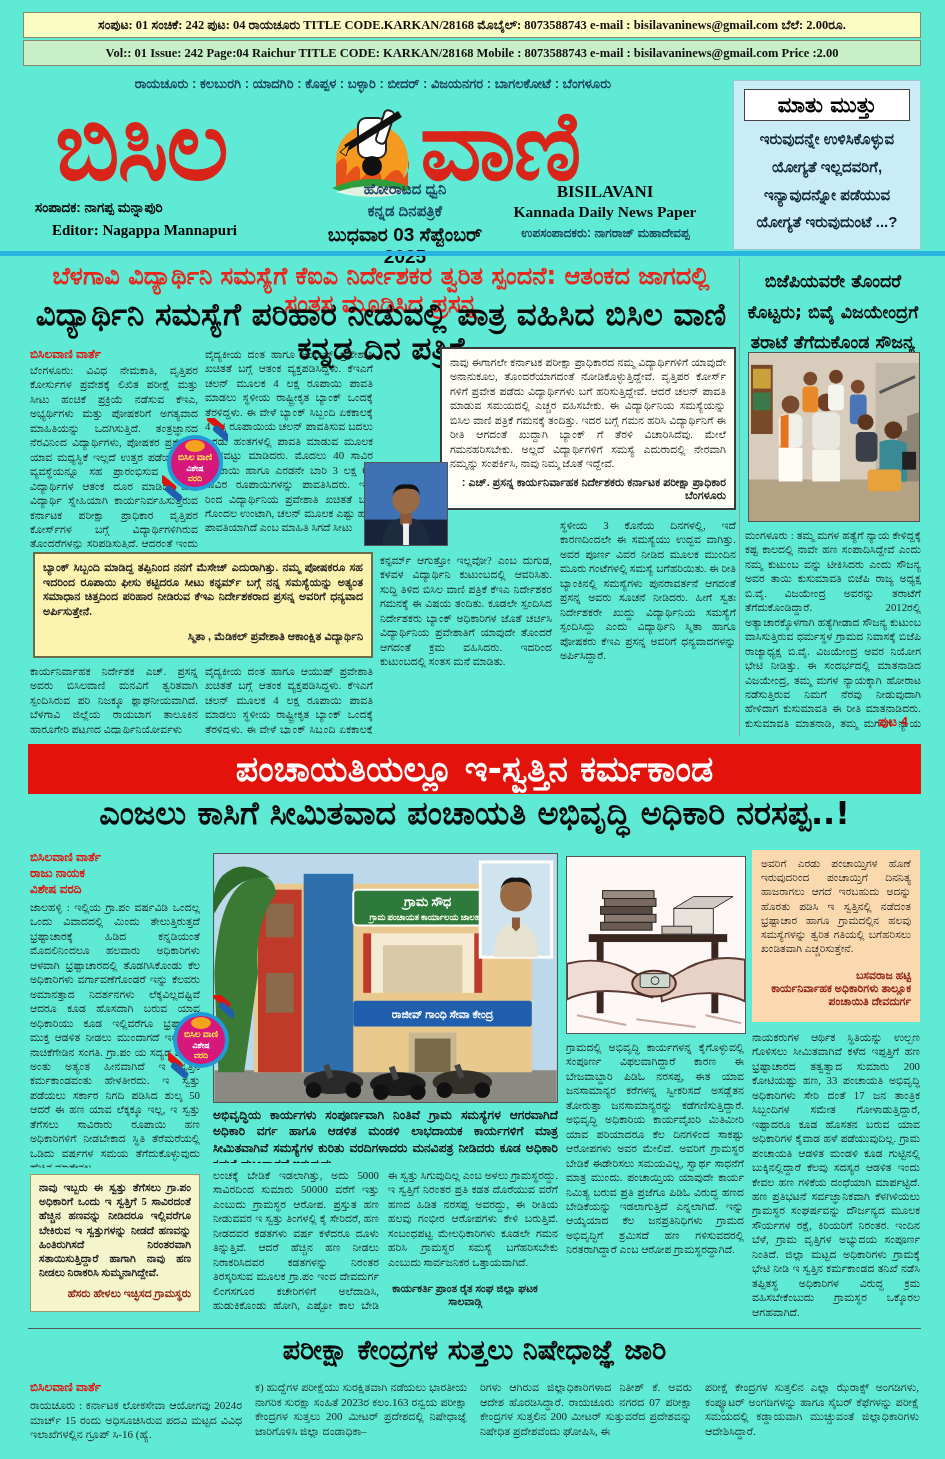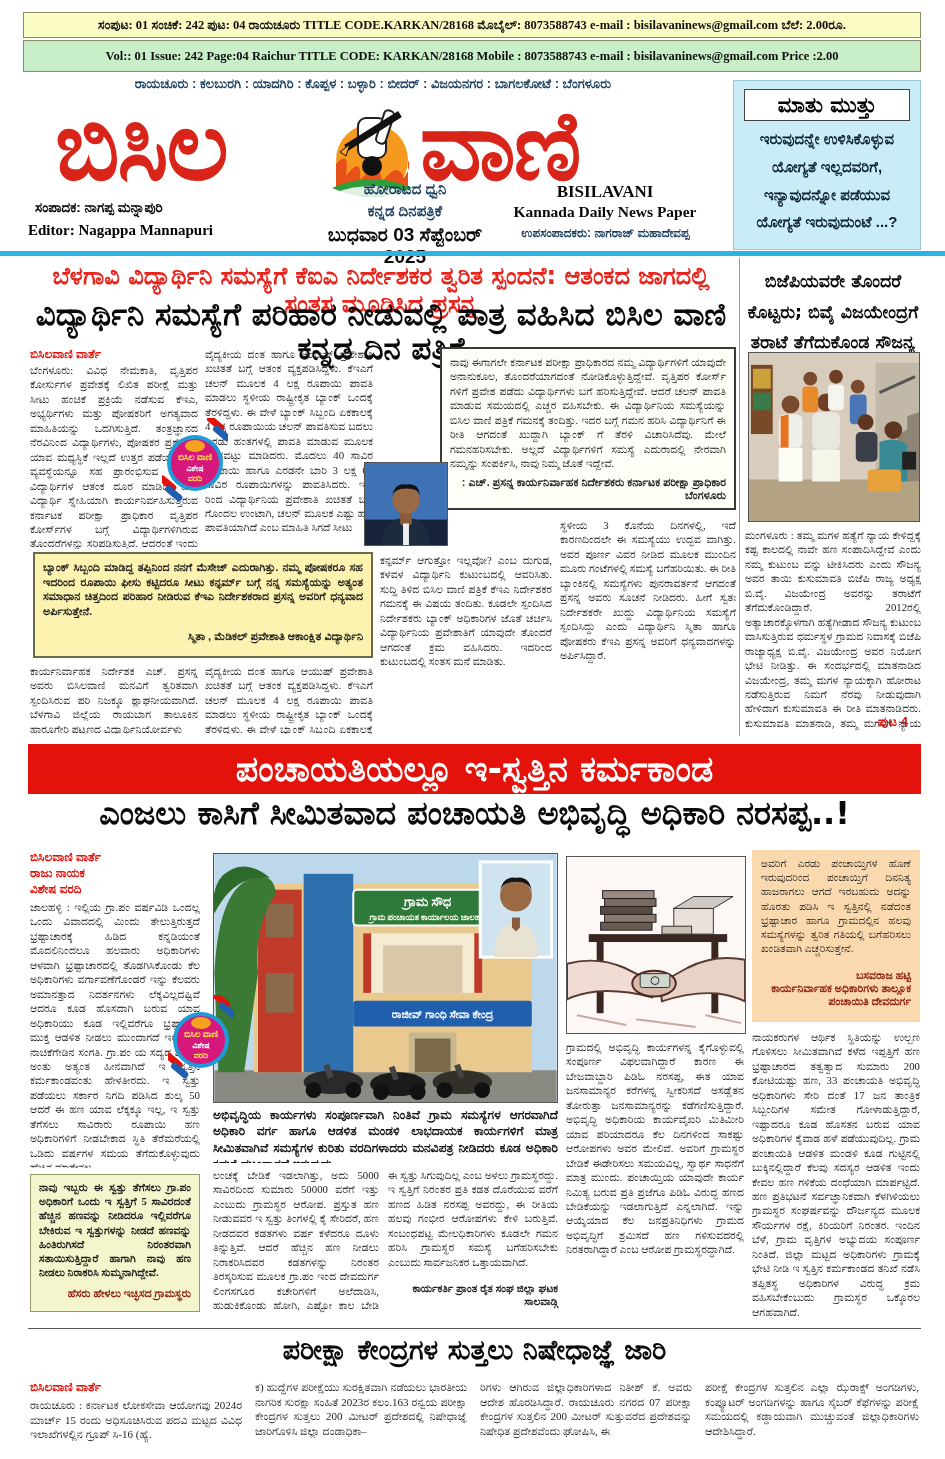--- a/index.html
+++ b/index.html
@@ -1,17 +1,17 @@
 <!DOCTYPE html>
 <html><head>
 <meta charset="utf-8">
 <style>
   * { margin:0; padding:0; box-sizing:border-box; }
   body { background:#e8e8e8; font-family:"Liberation Serif", serif; }
-  .page { position:relative; width:945px; height:1459px; background:#ffffff; margin:0 auto; overflow:hidden; }
+  .page { position:relative; width:945px; height:1459px; background:#5eead4; margin:0 auto; overflow:hidden; }
   .abs { position:absolute; }
   .bar { display:flex; align-items:center; justify-content:center; font-weight:bold; font-size:12.5px; border:1px solid #8a8a6a; color:#111; white-space:nowrap; overflow:hidden; }
   .bar-yellow { background:#fbfbc4; }
   .bar-green  { background:#c9efc9; }
   .cities { color:#1b3f5e; font-weight:bold; font-size:13px; text-align:center; font-family:"Liberation Sans", sans-serif; }
   .logo-word { color:#d92419; font-weight:900; font-size:96px; line-height:1; font-family:"DejaVu Sans", sans-serif; letter-spacing:-2px; }
   .tag { text-align:center; font-weight:bold; font-family:"Liberation Sans", sans-serif; }
   .pearl { background:#c9ecf6; border:1px solid #9bc6d8; }
   .pearl-title { background:#fff; border:1px solid #444; font-weight:900; font-size:21px; text-align:center; padding:3px 0; font-family:"DejaVu Sans", sans-serif; }
   .pearl-text { font-weight:bold; font-size:15px; line-height:1.85; text-align:center; color:#0e2233; font-family:"Liberation Sans", sans-serif; }
@@ -37,21 +37,21 @@
   .photo-frame { border:1px solid #555; overflow:hidden; }
 </style>
 </head>
 <body>
 
 <div class="page">
 
   <div class="abs bar bar-yellow" style="left:23px; top:12px; width:898px; height:26px;">
       <span>ಸಂಪುಟ: 01 ಸಂಚಿಕೆ: 242 ಪುಟ: 04 ರಾಯಚೂರು  TITLE CODE.KARKAN/28168  ಮೊಬೈಲ್: 8073588743   e-mail : bisilavaninews@gmail.com   ಬೆಲೆ: 2.00ರೂ.</span>
     </div>
-  <div class="abs bar bar-green" style="left:23px; top:40px; width:898px; height:32px;">
+  <div class="abs bar bar-green" style="left:23px; top:40px; width:898px; height:26px;">
       <span>Vol:: 01 Issue: 242 Page:04 Raichur  TITLE CODE: KARKAN/28168 Mobile : 8073588743  e-mail : bisilavaninews@gmail.com  Price :2.00</span>
     </div>
 
   <div class="abs cities" style="left:28px; top:76px; width:690px;">ರಾಯಚೂರು : ಕಲಬುರಗಿ : ಯಾದಗಿರಿ : ಕೊಪ್ಪಳ : ಬಳ್ಳಾರಿ : ಬೀದರ್ : ವಿಜಯನಗರ : ಬಾಗಲಕೋಟೆ : ಬೆಂಗಳೂರು</div>
   <div class="abs logo-word" style="left:55px; top:98px;">ಬಿಸಿಲ</div>
   <div class="abs logo-word" style="left:420px; top:98px;">ವಾಣಿ</div>
 
   <svg class="abs" style="left:322px; top:88px;" width="100" height="120" viewBox="0 0 100 120">
     <circle cx="50" cy="72" r="36" fill="#f5991f"></circle>
     <path d="M14 76 Q28 60 24 88 Q40 66 38 92 Q58 70 60 94 Q76 72 82 90 Q90 78 86 72 L86 100 L14 100 Z" fill="#e8521a"></path>
@@ -62,21 +62,21 @@
     <line x1="24" y1="60" x2="78" y2="26" stroke="#111" stroke-width="7"></line>
     <polygon points="18,64 28,56 24,68" fill="#f5a31f" stroke="#111" stroke-width="1"></polygon>
     <circle cx="50" cy="78" r="10" fill="#111"></circle>
   </svg>
 
   <div class="abs tag" style="left:330px; top:180px; width:150px; font-size:15px; color:#1b3f5e;">ಹೋರಾಟದ ಧ್ವನಿ</div>
   <div class="abs tag" style="left:330px; top:202px; width:150px; font-size:15px; color:#1b3f5e;">ಕನ್ನಡ ದಿನಪತ್ರಿಕೆ</div>
   <div class="abs tag" style="left:310px; top:224px; width:190px; font-size:19px; color:#0a0a0a;">ಬುಧವಾರ 03 ಸೆಪ್ಟೆಂಬರ್ 2025</div>
 
   <div class="abs" style="left:35px; top:200px; font-weight:bold; font-size:13.5px; font-family:'Liberation Sans',sans-serif;">ಸಂಪಾದಕ: ನಾಗಪ್ಪ ಮನ್ನಾಪುರಿ</div>
-  <div class="abs" style="left:28px; top:222px; font-weight:bold; font-size:15px;">Editor: Nagappa Mannapuri</div>
+  <div class="abs" style="left:52px; top:222px; font-weight:bold; font-size:15px;">Editor: Nagappa Mannapuri</div>
 
   <div class="abs tag" style="left:500px; top:182px; width:210px; font-size:17px; color:#0a0a0a; font-family:'Liberation Serif',serif;">BISILAVANI</div>
   <div class="abs tag" style="left:490px; top:203px; width:230px; font-size:15.5px; color:#0a0a0a; font-family:'Liberation Serif',serif;">Kannada Daily News Paper</div>
   <div class="abs tag" style="left:488px; top:226px; width:235px; font-size:12px; color:#1b3f5e;">ಉಪಸಂಪಾದಕರು: ನಾಗರಾಜ್ ಮಹಾದೇವಪ್ಪ</div>
 
   <div class="abs pearl" style="left:733px; top:80px; width:188px; height:170px; padding:8px 10px;">
     <div class="pearl-title">ಮಾತು ಮುತ್ತು</div>
     <div class="pearl-text" style="margin-top:4px;">ಇರುವುದನ್ನೇ ಉಳಿಸಿಕೊಳ್ಳುವ ಯೋಗ್ಯತೆ ಇಲ್ಲದವರಿಗೆ, ಇನ್ಯಾವುದನ್ನೋ ಪಡೆಯುವ ಯೋಗ್ಯತೆ ಇರುವುದುಂಟೆ ...?</div>
   </div>
 
@@ -218,21 +218,21 @@
       <circle cx="304" cy="42" r="16" fill="#9a6a44"></circle>
       <path d="M288 38 Q290 22 304 24 Q318 22 320 38 Q318 28 304 28 Q290 28 288 38 Z" fill="#151515"></path>
       <path d="M282 104 Q282 70 304 70 Q326 70 326 104 Z" fill="#e8e2d2"></path>
       <path d="M300 64 L308 64 L308 74 L304 78 L300 74 Z" fill="#8a5a3a"></path>
     </g>
   </svg>
 
   <div class="abs caption" style="left:213px; top:1107px; width:345px; height:56px;">ಅಭಿವೃದ್ಧಿಯ ಕಾರ್ಯಗಳು ಸಂಪೂರ್ಣವಾಗಿ ನಿಂತಿವೆ ಗ್ರಾಮ ಸಮಸ್ಯೆಗಳ ಆಗರವಾಗಿದೆ ಅಧಿಕಾರಿ ವರ್ಗ ಹಾಗೂ ಆಡಳಿತ ಮಂಡಳಿ ಲಾಭದಾಯಕ ಕಾರ್ಯಗಳಿಗೆ ಮಾತ್ರ ಸೀಮಿತವಾಗಿವೆ ಸಮಸ್ಯೆಗಳ ಕುರಿತು ವರದಿಗಳಾದರು ಮನವಿಪತ್ರ ನೀಡಿದರು ಕೂಡ ಅಧಿಕಾರಿ ಕ್ರಮಕ್ಕೆ ಮುಂದಾಗದೆ ಇರುವುದು</div>
   <div class="abs body-txt" style="left:213px; top:1168px; width:166px; height:148px;">ಲಂಚಕ್ಕೆ ಬೇಡಿಕೆ ಇಡಲಾಗಿತ್ತು, ಅದು 5000 ಸಾವಿರದಿಂದ ಸುಮಾರು 50000 ವರೆಗೆ ಇತ್ತು ಎಂಬುದು ಗ್ರಾಮಸ್ಥರ ಆರೋಪ. ಪ್ರಸ್ತುತ ಹಣ ನೀಡುವವರ ಇ ಸ್ವತ್ತು ತಿಂಗಳಲ್ಲಿ ಕೈ ಸೇರಿದರೆ, ಹಣ ನೀಡದವರ ಕಡತಗಳು ವರ್ಷ ಕಳೆದರೂ ದೂಳು ತಿನ್ನುತ್ತಿವೆ.  ಆದರೆ ಹೆಚ್ಚಿನ ಹಣ ನೀಡಲು ನಿರಾಕರಿಸಿದವರ ಕಡತಗಳನ್ನು ನಿರಂತರ ತಿರಸ್ಕರಿಸುವ ಮೂಲಕ ಗ್ರಾ.ಪಂ ಇಂದ ದೇವದುರ್ಗ ಲಿಂಗಸಗೂರ ಕಚೇರಿಗಳಿಗೆ ಅಲೆದಾಡಿಸಿ, ಹುಡುಕಿಕೊಂಡು ಹೋಗಿ, ಎಷ್ಟೋ ಕಾಲ ಬೇಡಿ ಕೇಳಿಕೊಂಡರೂ ಕೂಡ</div>
   <div class="abs body-txt" style="left:388px; top:1168px; width:170px; height:110px;">ಈ ಸ್ವತ್ತು ಸಿಗುವುದಿಲ್ಲ ಎಂಬ ಅಳಲು ಗ್ರಾಮಸ್ಥರದ್ದು. ಇ ಸ್ವತ್ತಿಗೆ ನಿರಂತರ ಪ್ರತಿ ಕಡತ ದೊರೆಯುವ ವರೆಗೆ ಹಣದ ಹಿಡಿತ ನರಸಪ್ಪ ಅವರದ್ದು, ಈ ರೀತಿಯ ಹಲವು ಗಂಭೀರ ಆರೋಪಗಳು ಕೇಳಿ ಬರುತ್ತಿವೆ. ಸಂಬಂಧಪಟ್ಟ ಮೇಲಧಿಕಾರಿಗಳು ಕೂಡಲೇ ಗಮನ ಹರಿಸಿ ಗ್ರಾಮಸ್ಥರ ಸಮಸ್ಯೆ ಬಗೆಹರಿಸಬೇಕು ಎಂಬುದು ಸಾರ್ವಜನಿಕರ ಒತ್ತಾಯವಾಗಿದೆ.</div>
-  <div class="abs sign" style="left:388px; top:1282px; width:170px; text-align:right; font-size:10.5px;">ಕಾರ್ಯಕರ್ತಿ ಪ್ರಾಂತ ರೈತ ಸಂಘ ಜಿಲ್ಲಾ ಘಟಕ ಸಾಲವಾಡ್ಗಿ</div>
+  <div class="abs sign" style="left:380px; top:1282px; width:170px; text-align:center; font-size:10.5px;">ಕಾರ್ಯಕರ್ತಿ ಪ್ರಾಂತ ರೈತ ಸಂಘ ಜಿಲ್ಲಾ ಘಟಕ ಸಾಲವಾಡ್ಗಿ</div>
 
   <svg class="abs photo-frame" style="left:566px; top:856px;" width="180" height="178" viewBox="0 0 180 178">
     <rect width="180" height="178" fill="#fdf8f6"></rect>
     <rect x="22" y="78" width="140" height="8" fill="#3a2620"></rect>
     <rect x="30" y="86" width="7" height="72" fill="#3a2620"></rect>
     <rect x="146" y="86" width="7" height="72" fill="#3a2620"></rect>
     <g>
       <rect x="34" y="66" width="52" height="8" fill="#6a5a52" stroke="#222"></rect>
       <rect x="38" y="58" width="52" height="8" fill="#8a7a70" stroke="#222"></rect>
       <rect x="34" y="50" width="52" height="8" fill="#5a4a44" stroke="#222"></rect>

